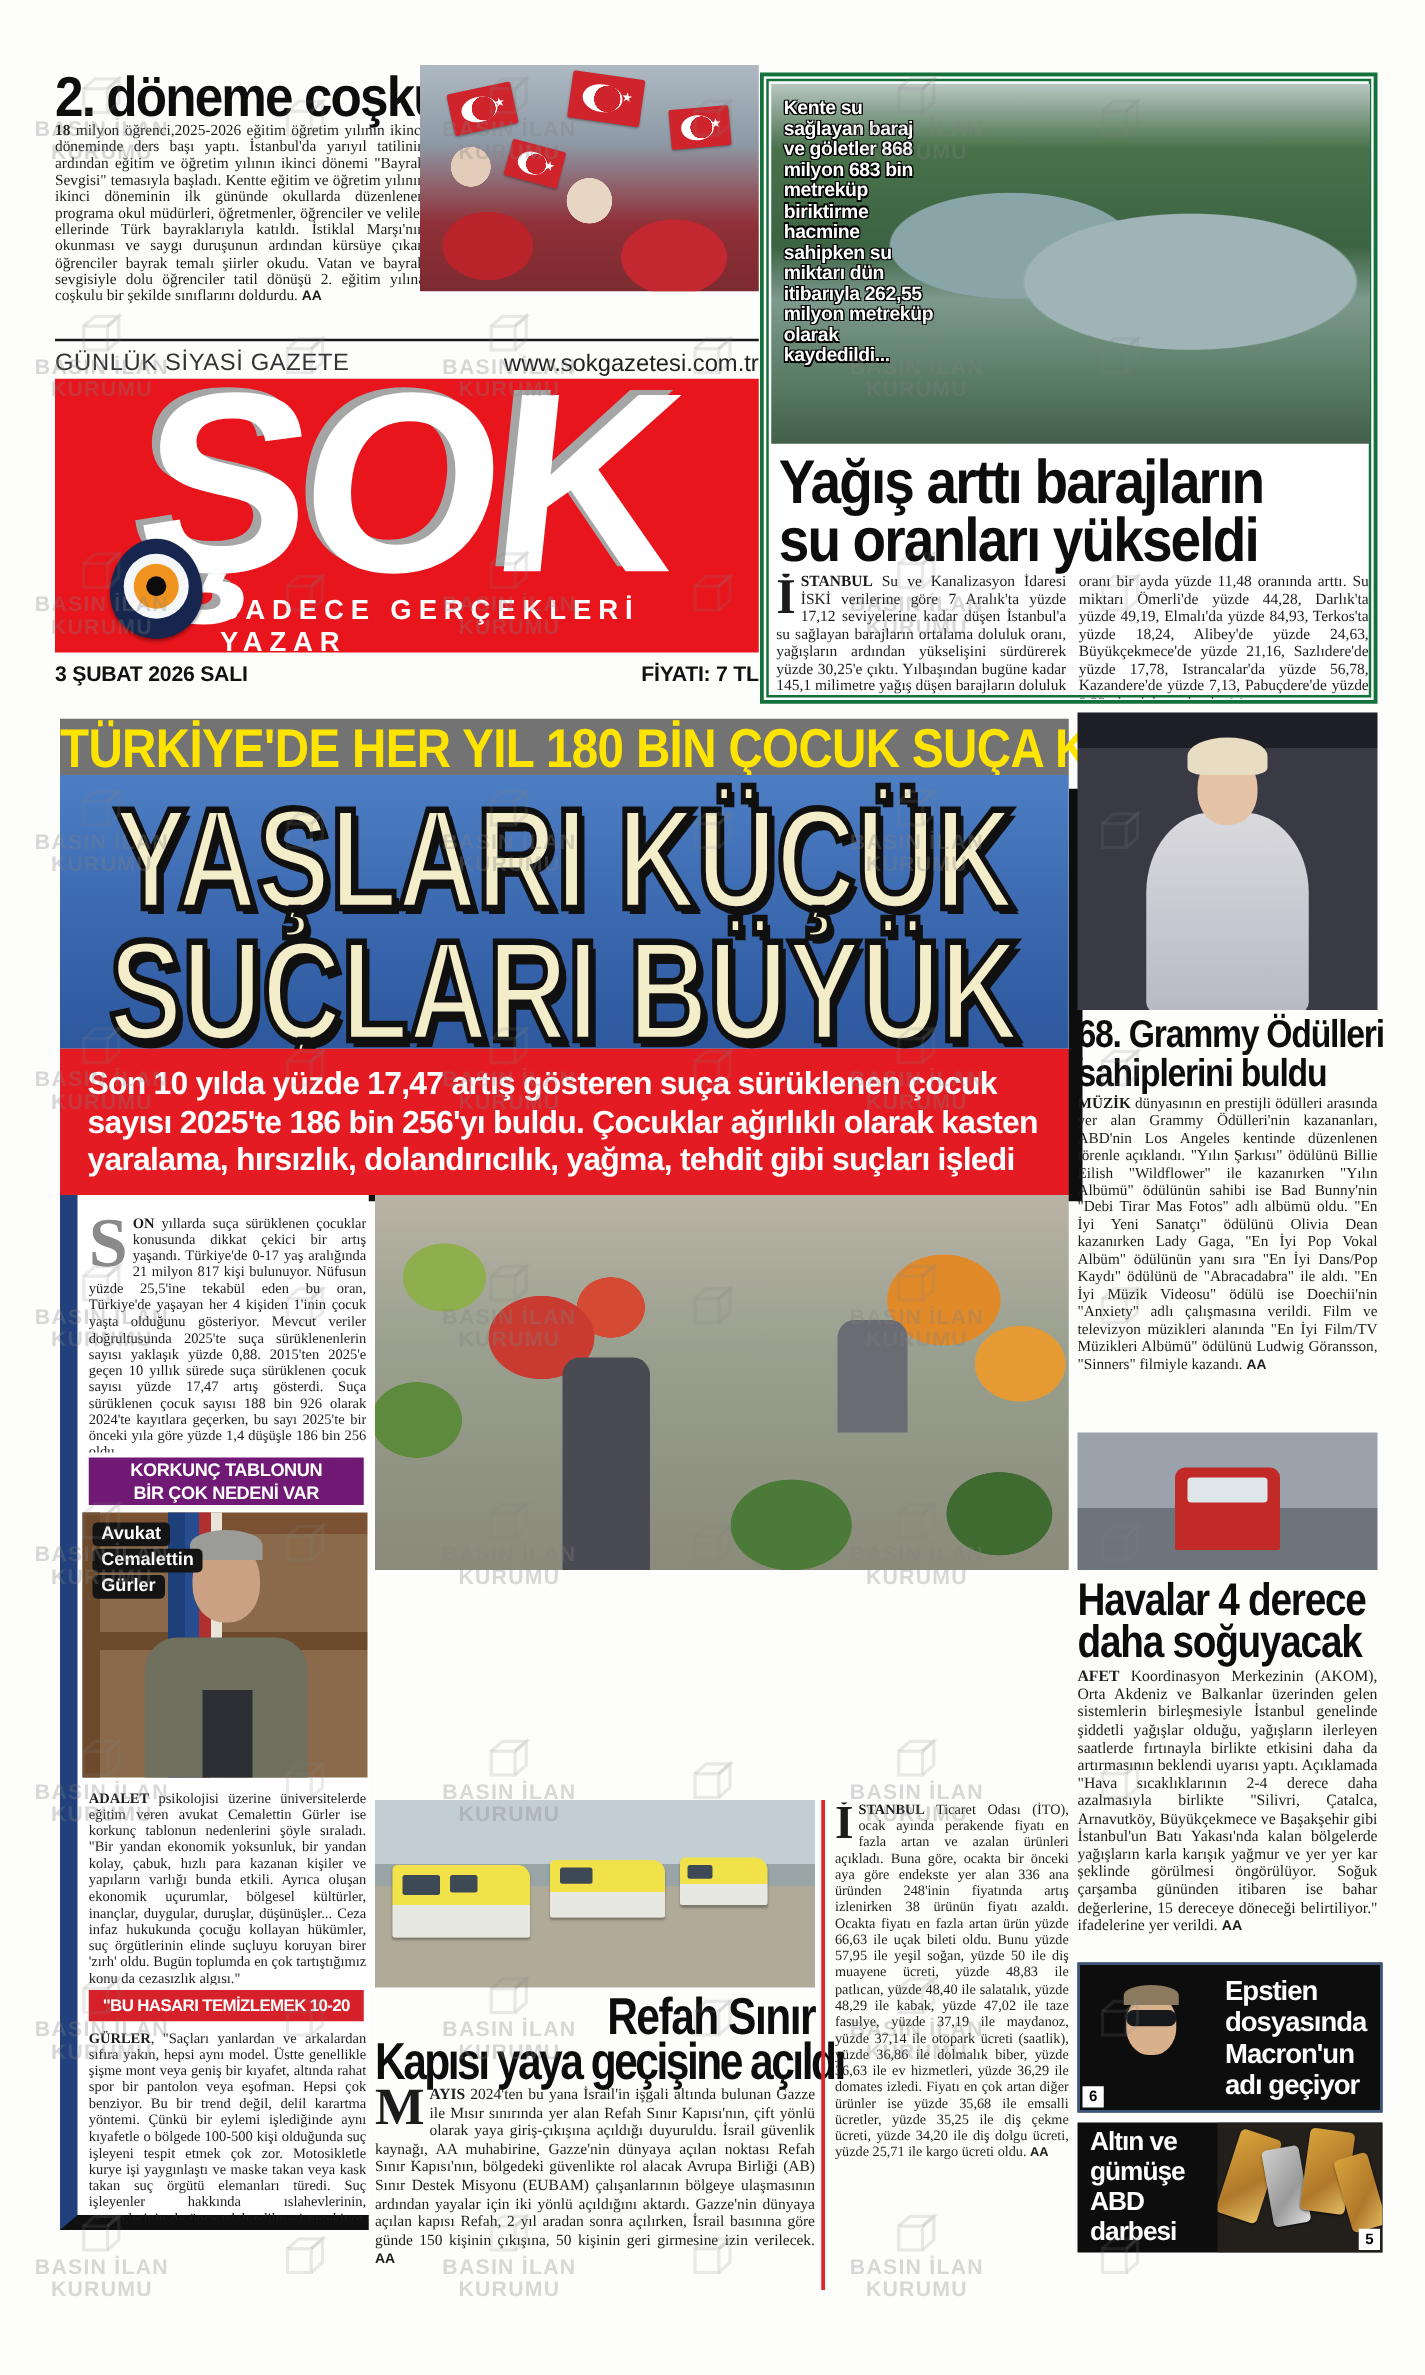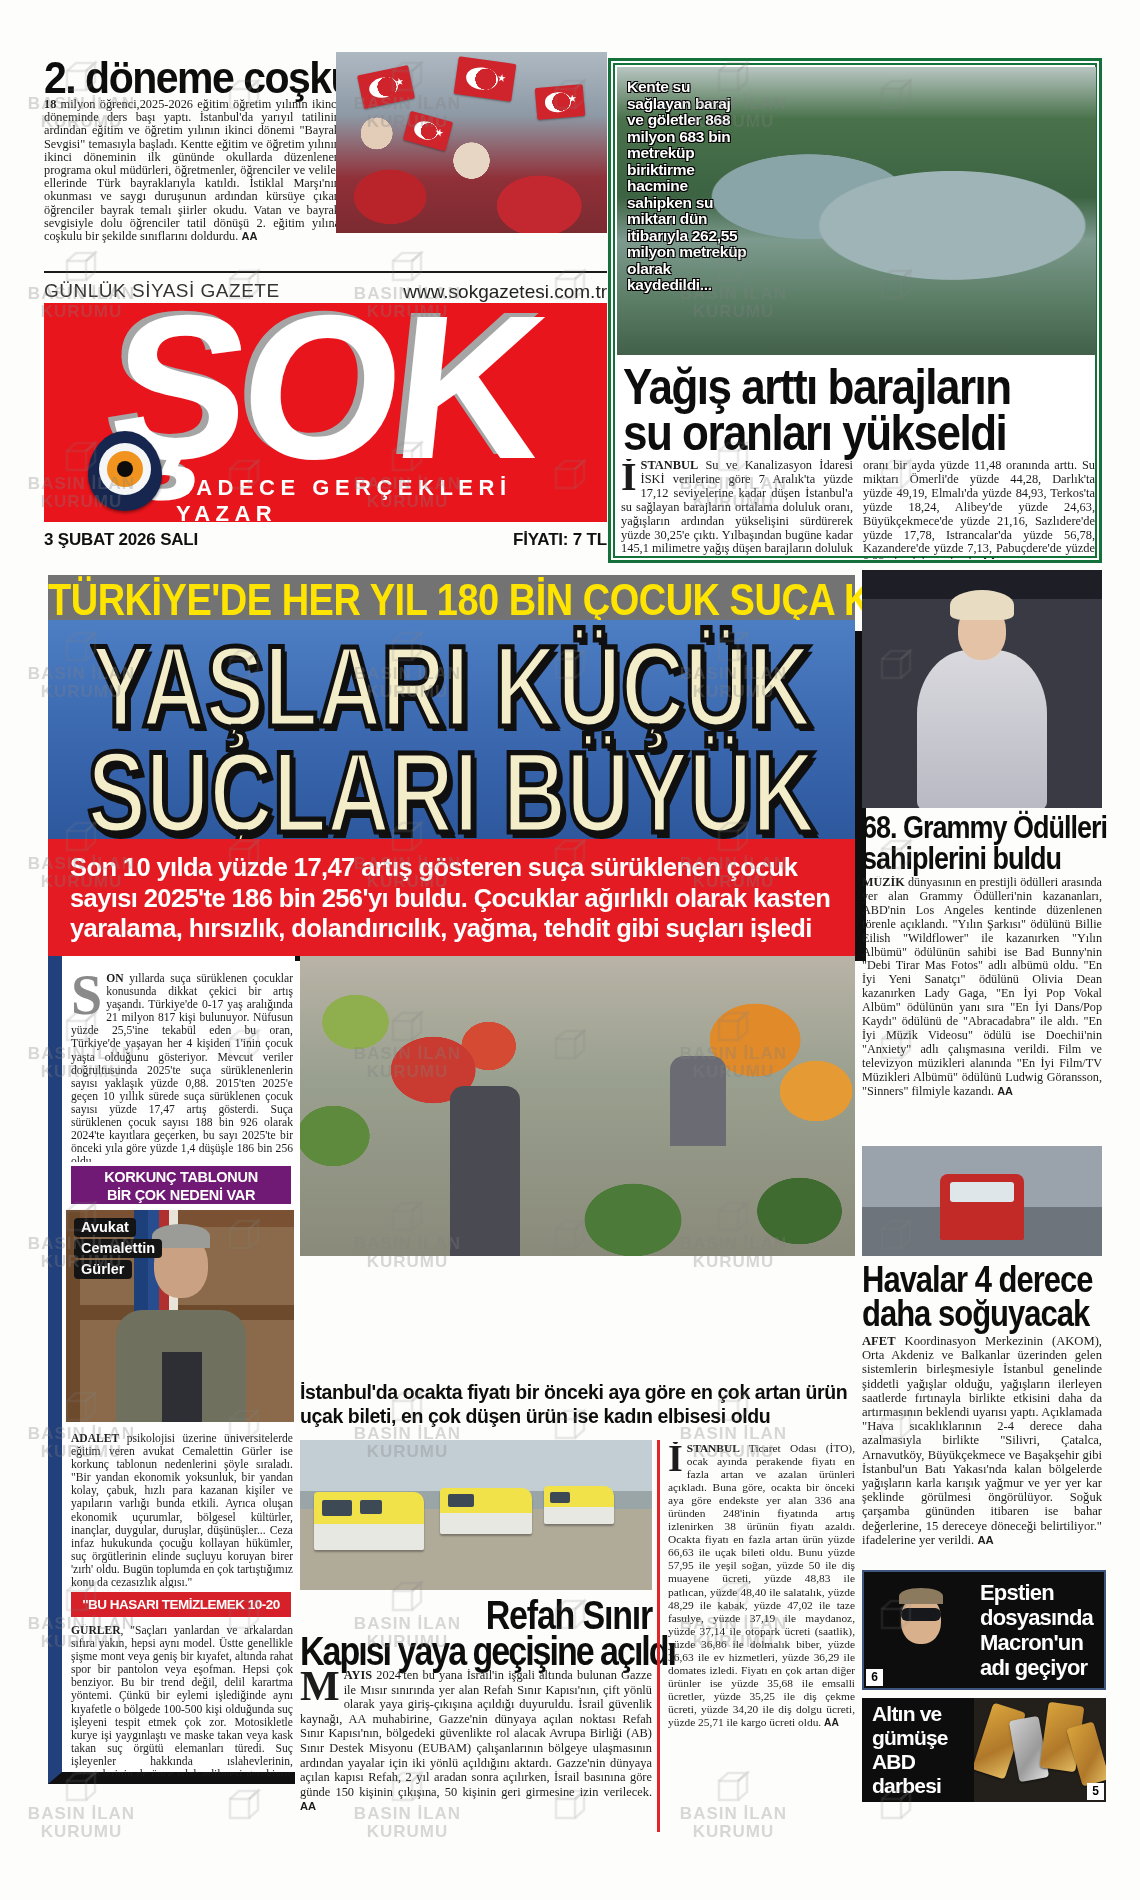--- a/index.html
+++ b/index.html
@@ -239,21 +239,20 @@
     </div>
     <div class="serif body" style="top:476px; height:156px;"><b>ADALET</b><span> psikolojisi üzerine üniversitelerde eğitim veren avukat Cemalettin Gürler ise korkunç tablonun nedenlerini şöyle sıraladı. "Bir yandan ekonomik yoksunluk, bir yandan kolay, çabuk, hızlı para kazanan kişiler ve yapıların varlığı bunda etkili. Ayrıca oluşan ekonomik uçurumlar, bölgesel kültürler, inançlar, duygular, duruşlar, düşünüşler... Ceza infaz hukukunda çocuğu kollayan hükümler, suç örgütlerinin elinde suçluyu koruyan birer 'zırh' oldu. Bugün toplumda en çok tartıştığımız konu da cezasızlık algısı."</span></div>
     <div class="qbox">"BU HASARI TEMİZLEMEK 10-20 YIL ALIR"</div>
     <div class="serif body" style="top:668px; height:152px;"><b>GÜRLER</b><span>, "Saçları yanlardan ve arkalardan sıfıra yakın, hepsi aynı model. Üstte genellikle şişme mont veya geniş bir kıyafet, altında rahat spor bir pantolon veya eşofman. Hepsi çok benziyor. Bu bir trend değil, delil karartma yöntemi. Çünkü bir eylemi işlediğinde aynı kıyafetle o bölgede 100-500 kişi olduğunda suç işleyeni tespit etmek çok zor. Motosikletle kurye işi yaygınlaştı ve maske takan veya kask takan suç örgütü elemanları türedi. Suç işleyenler hakkında ıslahevlerinin, cezaevlerinin de önce ıslah edilmesi gerekiyor. Bu uzun vadeli bir çalışma; bu hasarı tamir etmemiz en az 10 yıl ya da 20 yılımızı alacak." dedi. </span></div>
   </div>
 
   <div class="abs veggie-photo">
     <div class="vendor" style="left:150px; top:130px; width:70px; height:170px;"></div>
     <div class="vendor" style="left:370px; top:100px; width:56px; height:90px; background:#6b6b74;"></div>
   </div>
-  <div class="abs ito-deck">İstanbul'da ocakta fiyatı bir önceki aya göre en çok artan ürün uçak bileti, en çok düşen ürün ise kadın elbisesi oldu</div>
 
   <div class="abs amb-photo">
     <div class="amb-van" style="left:14px; top:52px; width:110px; height:58px;">
         <div class="amb-win" style="left:8px; top:8px; width:30px; height:16px;"></div>
         <div class="amb-win" style="left:46px; top:8px; width:22px; height:14px;"></div>
       </div>
     <div class="amb-van" style="left:140px; top:48px; width:92px; height:46px;">
         <div class="amb-win" style="left:8px; top:6px; width:26px; height:13px;"></div>
       </div>
     <div class="amb-van" style="left:244px; top:46px; width:70px; height:38px;">

